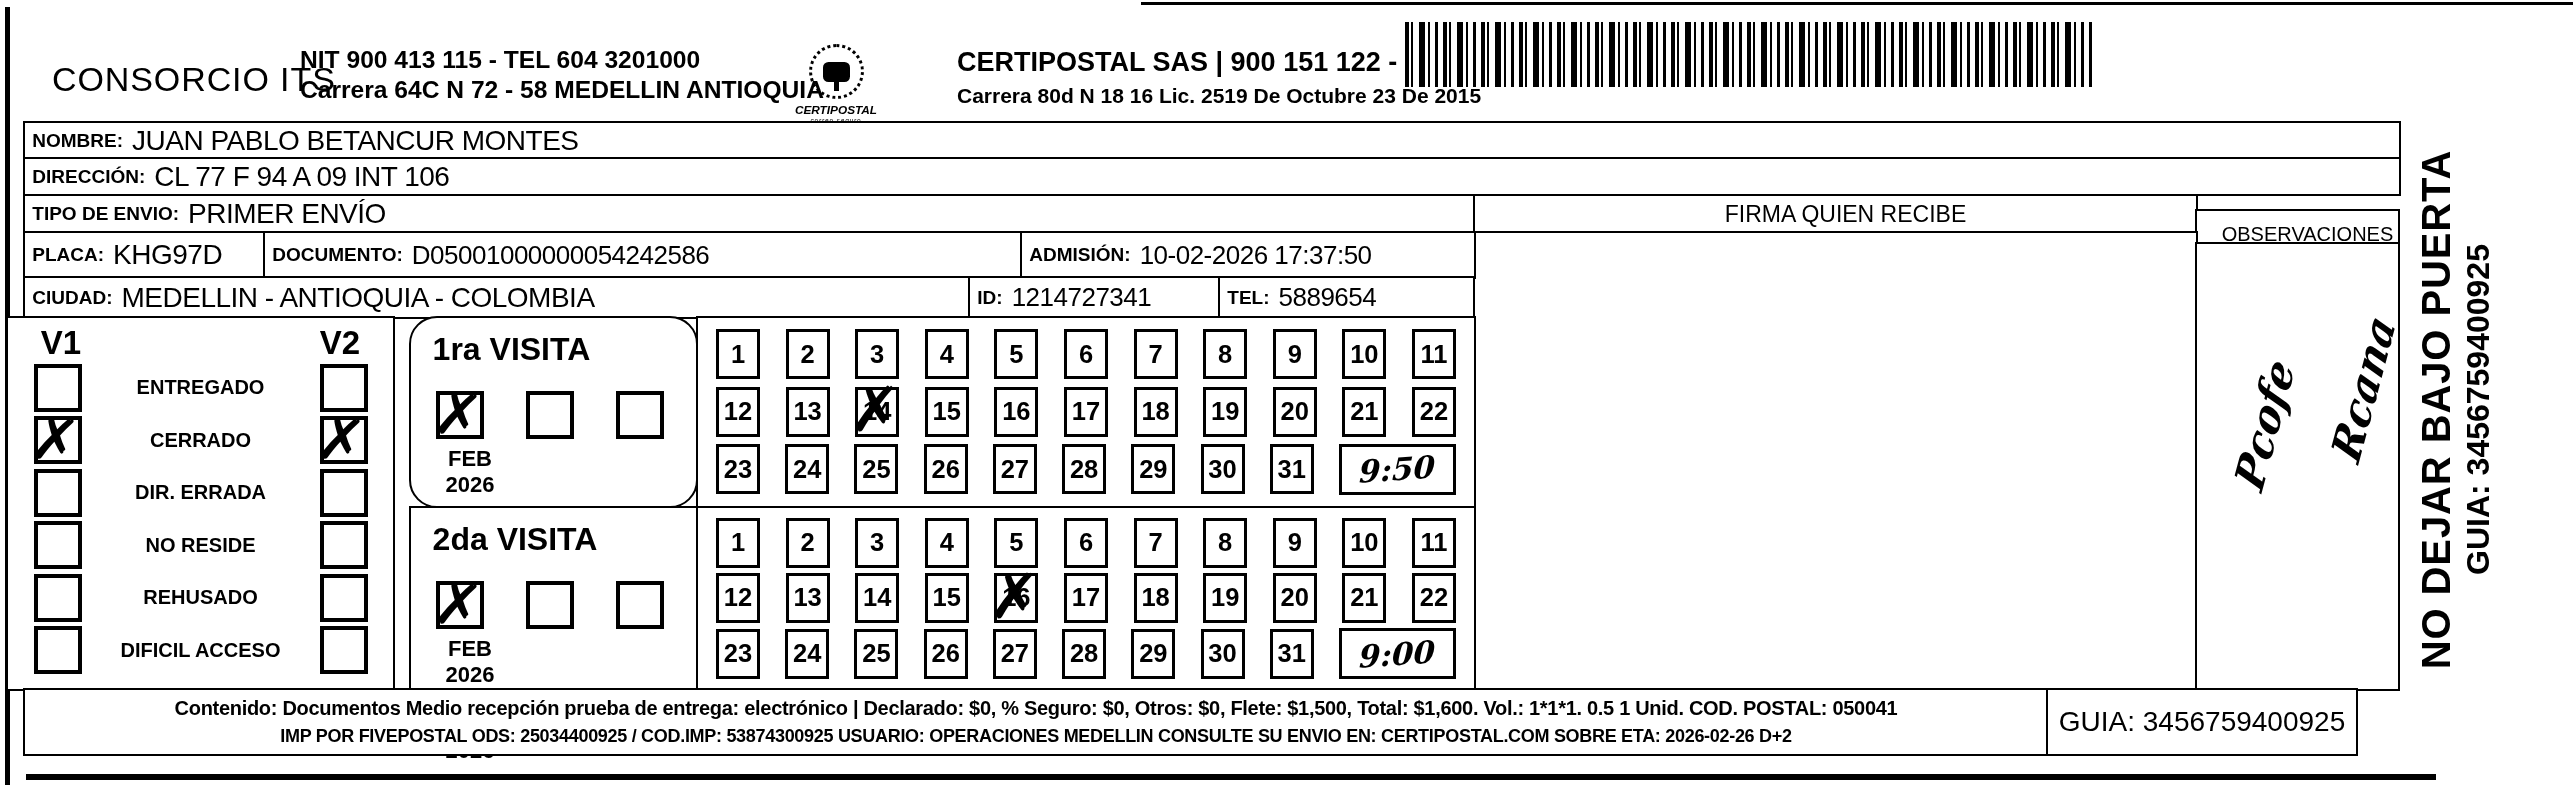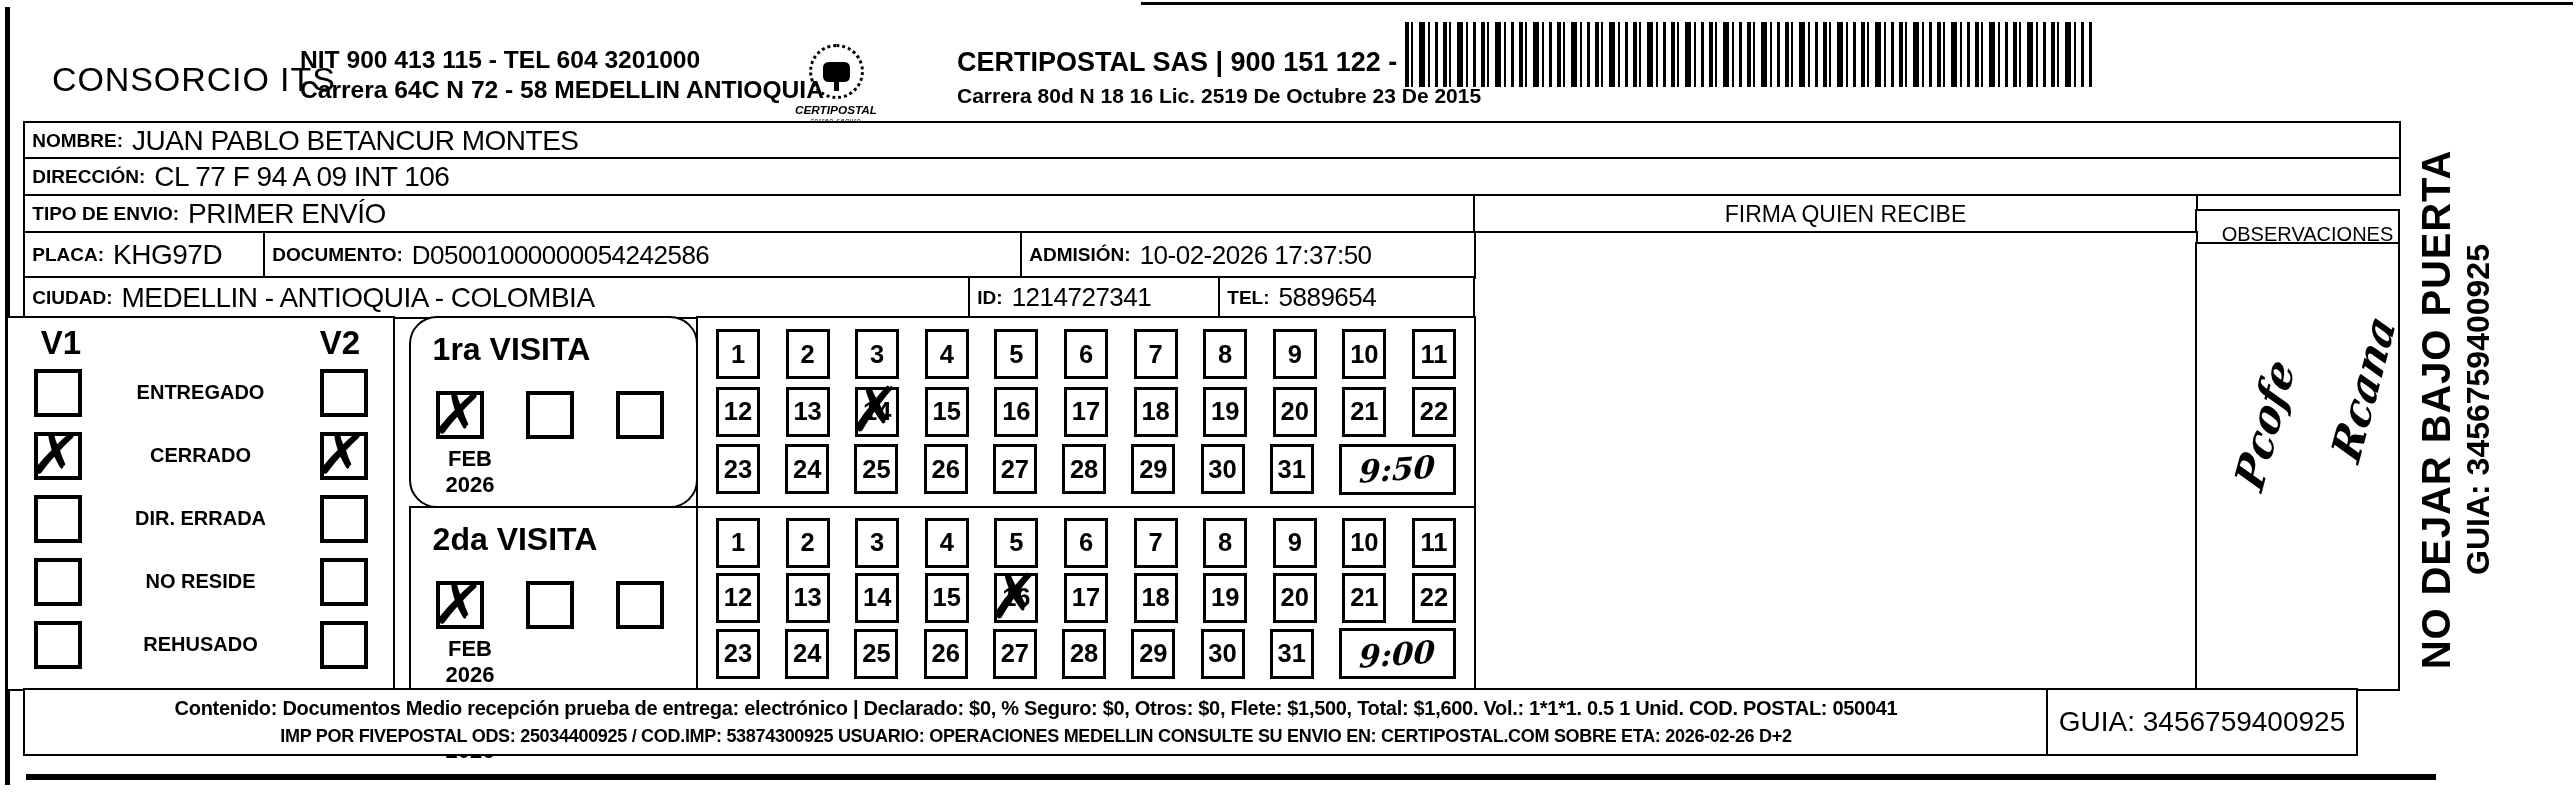--- a/index.html
+++ b/index.html
@@ -168,20 +168,25 @@
         <div class="status-row">
           <div class="cb"></div>
           <div class="status-label">NO RESIDE</div>
           <div class="cb"></div>
         </div>
         <div class="status-row">
           <div class="cb"></div>
           <div class="status-label">REHUSADO</div>
           <div class="cb"></div>
         </div>
+        <div class="status-row">
+          <div class="cb"></div>
+          <div class="status-label">DIFICIL ACCESO</div>
+          <div class="cb"></div>
+        </div>
       </div>
   </div>
 </div>
 
 <div class="cell visit-panel" style="left:409px;top:316px;width:289px;height:192px;border-radius:28px;">
   <div class="visit-title">1ra VISITA</div>
   <div class="month-boxes">
       <div class="cb checked"></div>
       <div class="cb"></div>
       <div class="cb"></div>

